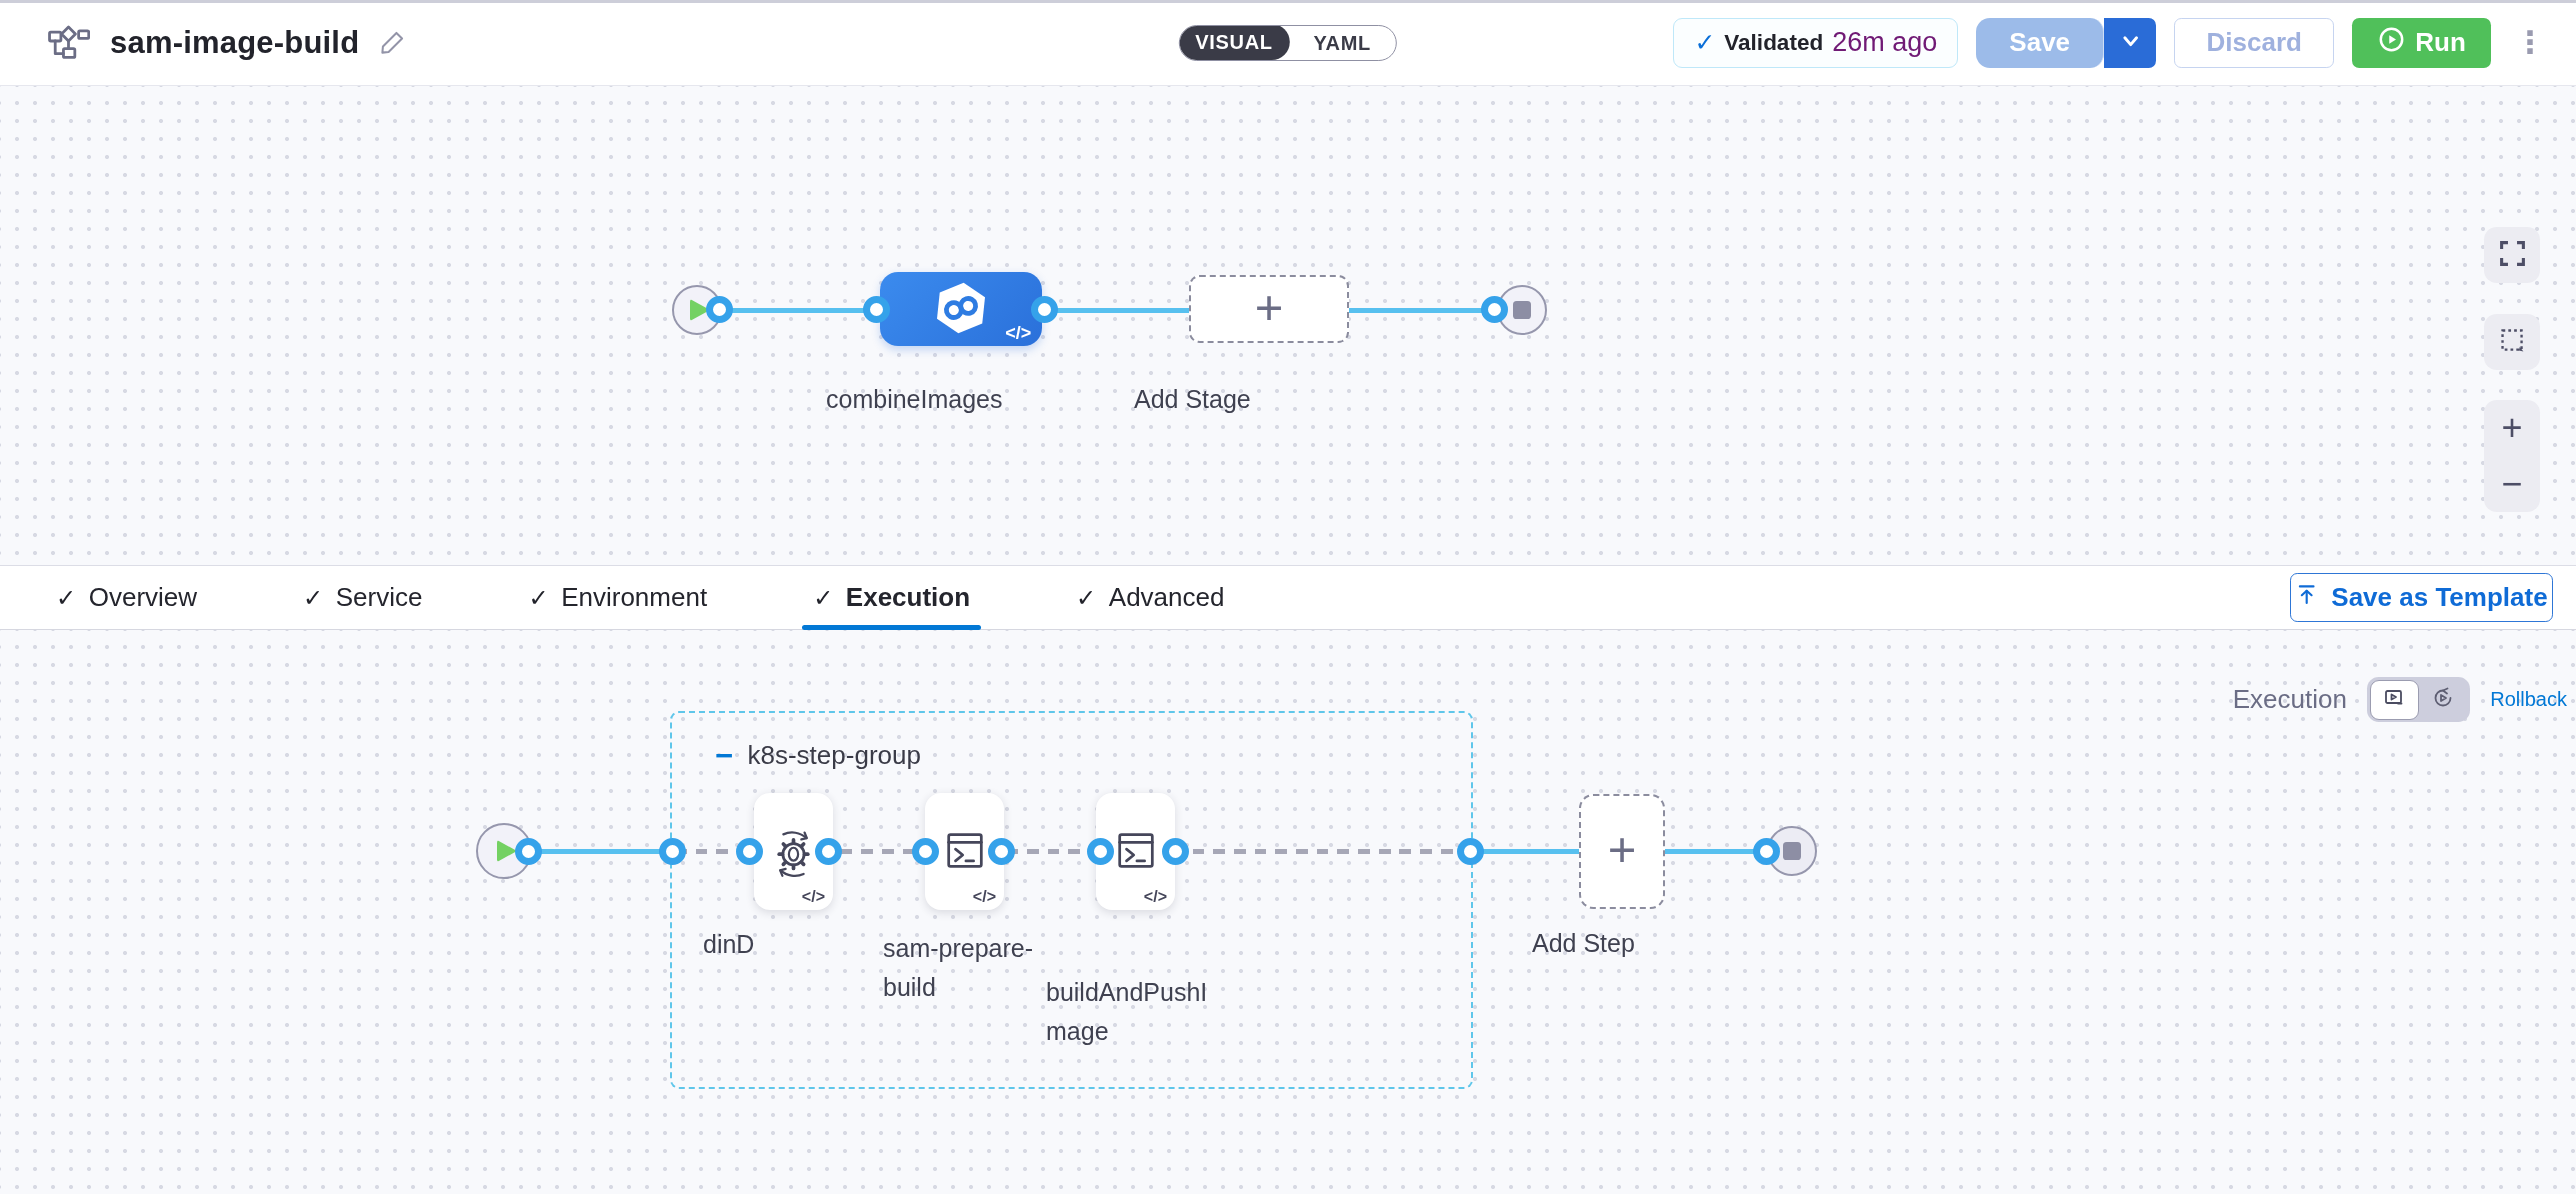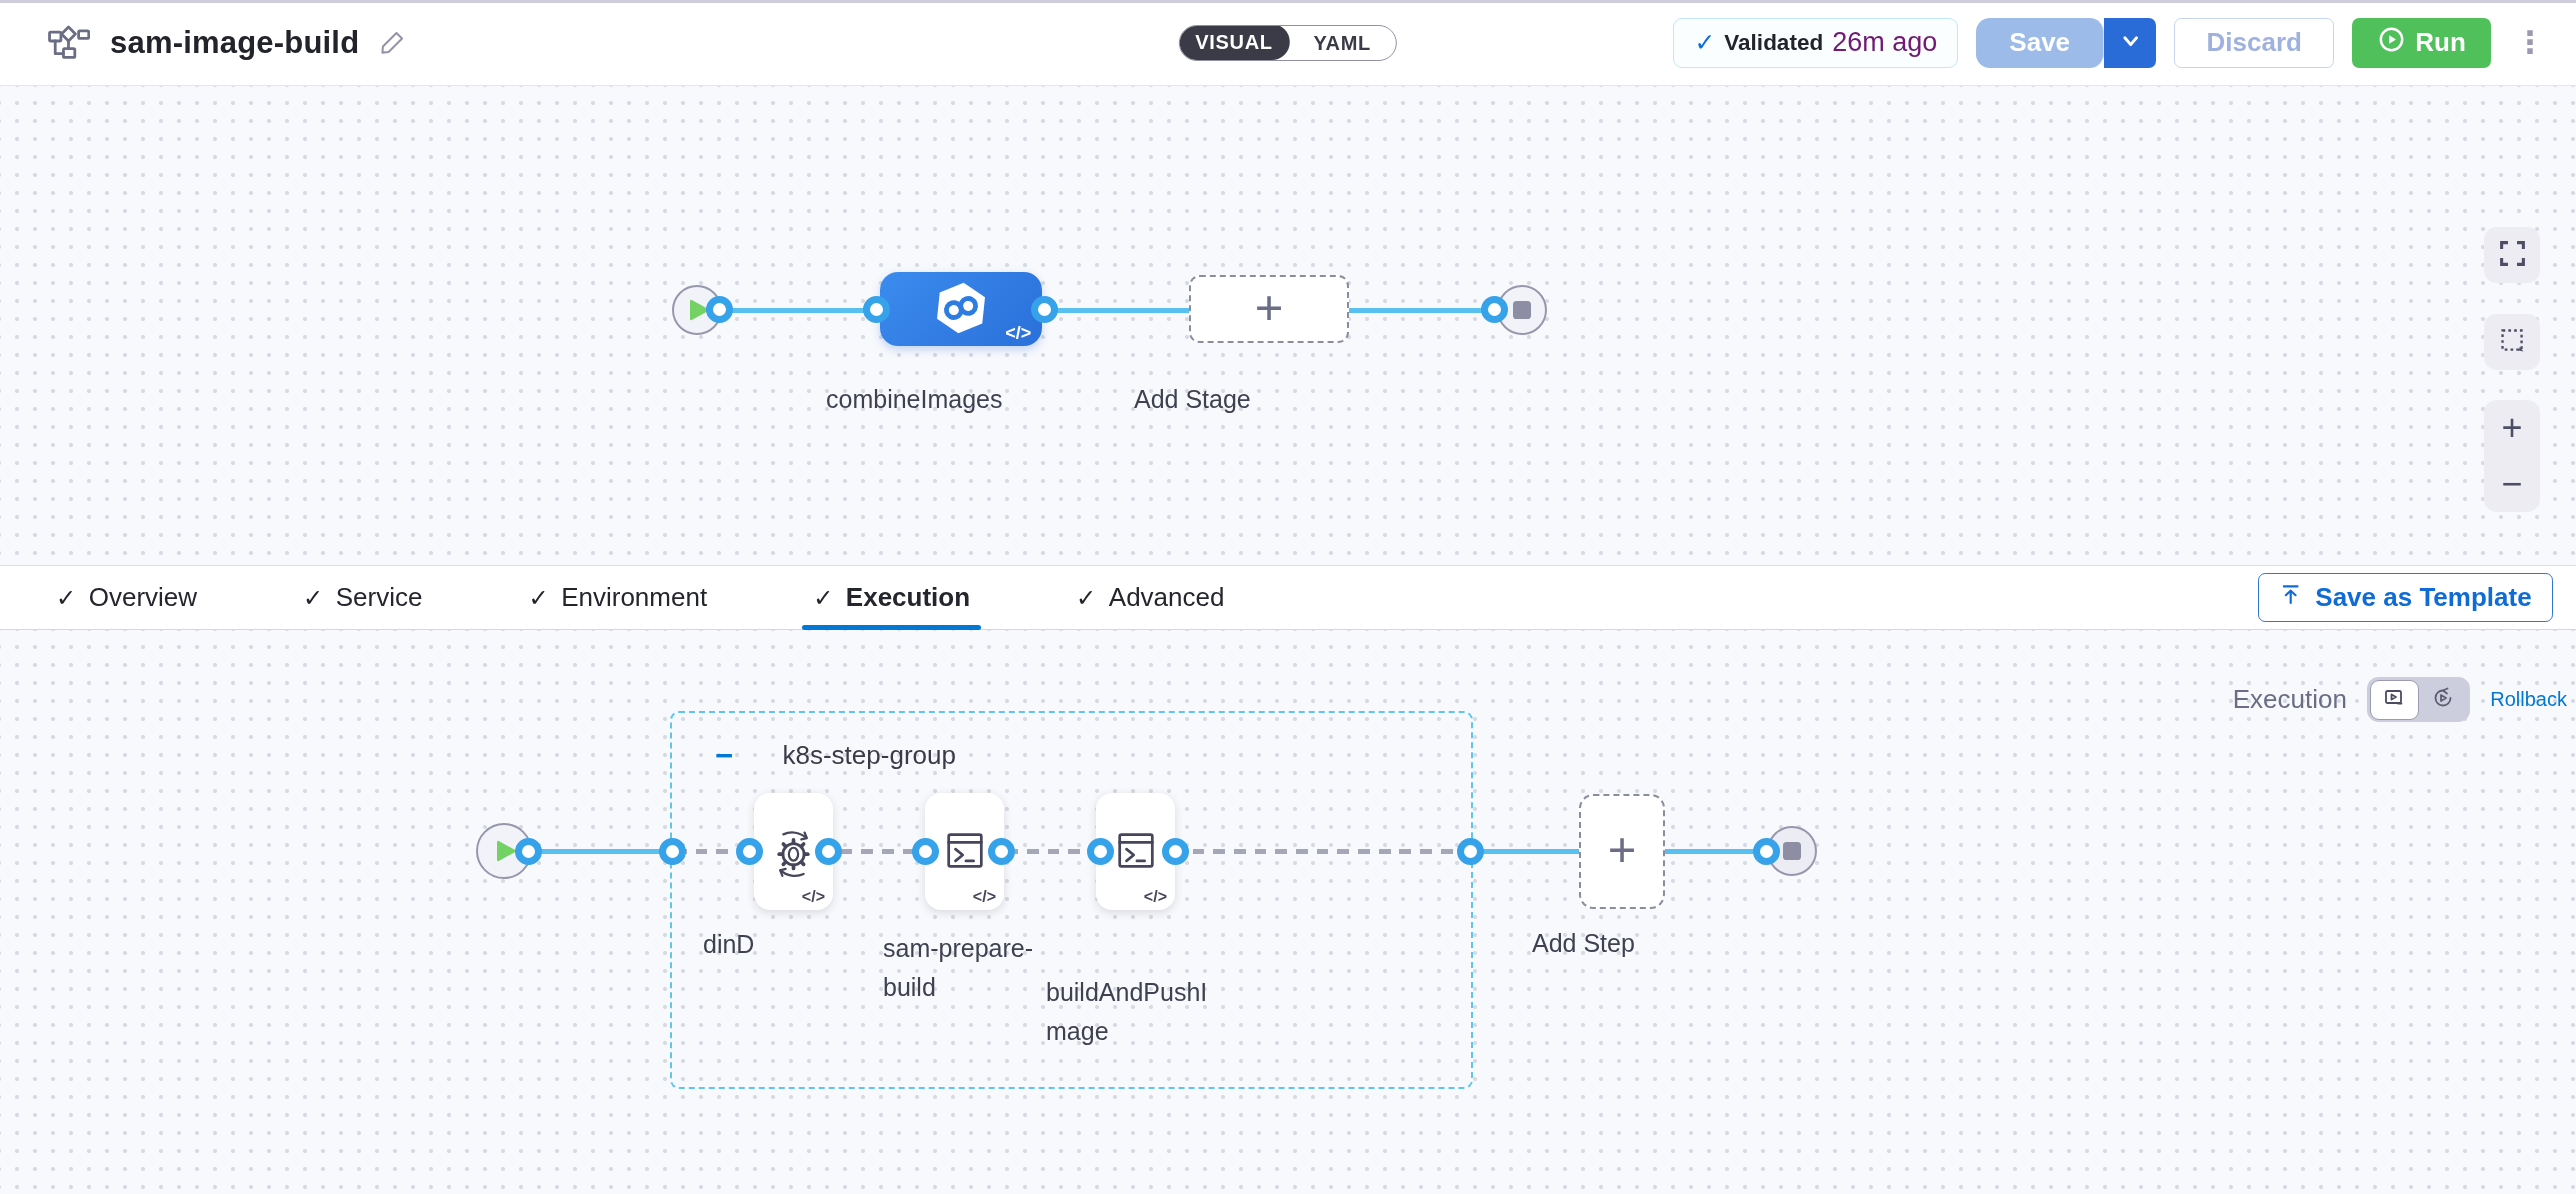--- a/index.html
+++ b/index.html
@@ -72,37 +72,37 @@
   
   .tabbar { position:absolute; top:565px; left:0; right:0; height:65px; background:#fff;
     border-top:0.9px solid #dcdde6; border-bottom:0.9px solid #d6d7e0; display:flex; align-items:center;
     padding-left:56px; gap:106px; z-index:30; }
   .tab { position:relative; height:100%; display:flex; align-items:center; gap:12.6px; cursor:pointer; }
   .tab-check { color:#22232b; font-size:24px; font-weight:700; }
   .tab-label { font-size:26px; color:#24252d; font-weight:500; }
   .tab.selected .tab-label { font-weight:700; }
   .tab-underline { position:absolute; bottom:-0.9px; left:-10.8px; right:-10.8px; height:5.4px;
     background:#0278d5; border-radius:2.7px; }
-  .btn-template { position:absolute; right:23.4px; top:7.2px; height:49px; padding:0 20px;
+  .btn-template { position:absolute; right:23.4px; top:7.2px; height:49px; padding:0 4px;
     border:1.8px solid #2e76d6; border-radius:7.2px; background:#fff; color:#0f6bd6;
     font-size:26px; font-weight:600; display:flex; align-items:center; gap:12.6px; }
 
   
   .mode-row { position:absolute; top:47px; right:9px; display:flex; align-items:center; gap:20px; z-index:10; }
   .mode-row .exec-label { font-size:26px; color:#6b6d85; }
   .mode-row .rollback { font-size:20px; color:#0278d5; cursor:pointer; }
   .er-toggle { display:flex; align-items:center; height:45px; background:#cdcedd; border-radius:11.7px; padding:2.7px; }
   .er-seg { width:49px; height:40px; display:flex; align-items:center; justify-content:center; }
   .er-seg.active { background:#fff; border:1.3px solid #9b9cb0; border-radius:9px; }
 
   .group-box { position:absolute; left:670px; top:81px; width:803px; height:378px;
     border:2.7px dashed #5fc6ea; border-radius:9px; z-index:2; }
   .group-head { position:absolute; left:43px; top:27px; display:flex; align-items:center; gap:14.4px; }
   .group-minus { color:#0278d5; font-size:31px; font-weight:700; line-height:1; cursor:pointer; }
-  .group-label { font-size:26px; color:#3a3b47;margin-left:35px; }
+  .group-label { font-size:26px; color:#3a3b47; }
 
   .step-card { position:absolute; width:79px; height:117px; background:#fff; border-radius:16px;
     box-shadow:0 2.7px 9px rgba(40,41,61,.14); z-index:5;
     display:flex; align-items:center; justify-content:center; }
   .step-code { position:absolute; right:8px; bottom:4.5px; color:#45465a; font-size:16px; font-weight:700; }
   .wrap-label { word-break:break-word; line-height:1.55; }
   .break-all { word-break:break-all; width:180px;margin-top:44px; }
 </style>
 </head>
 <body>

